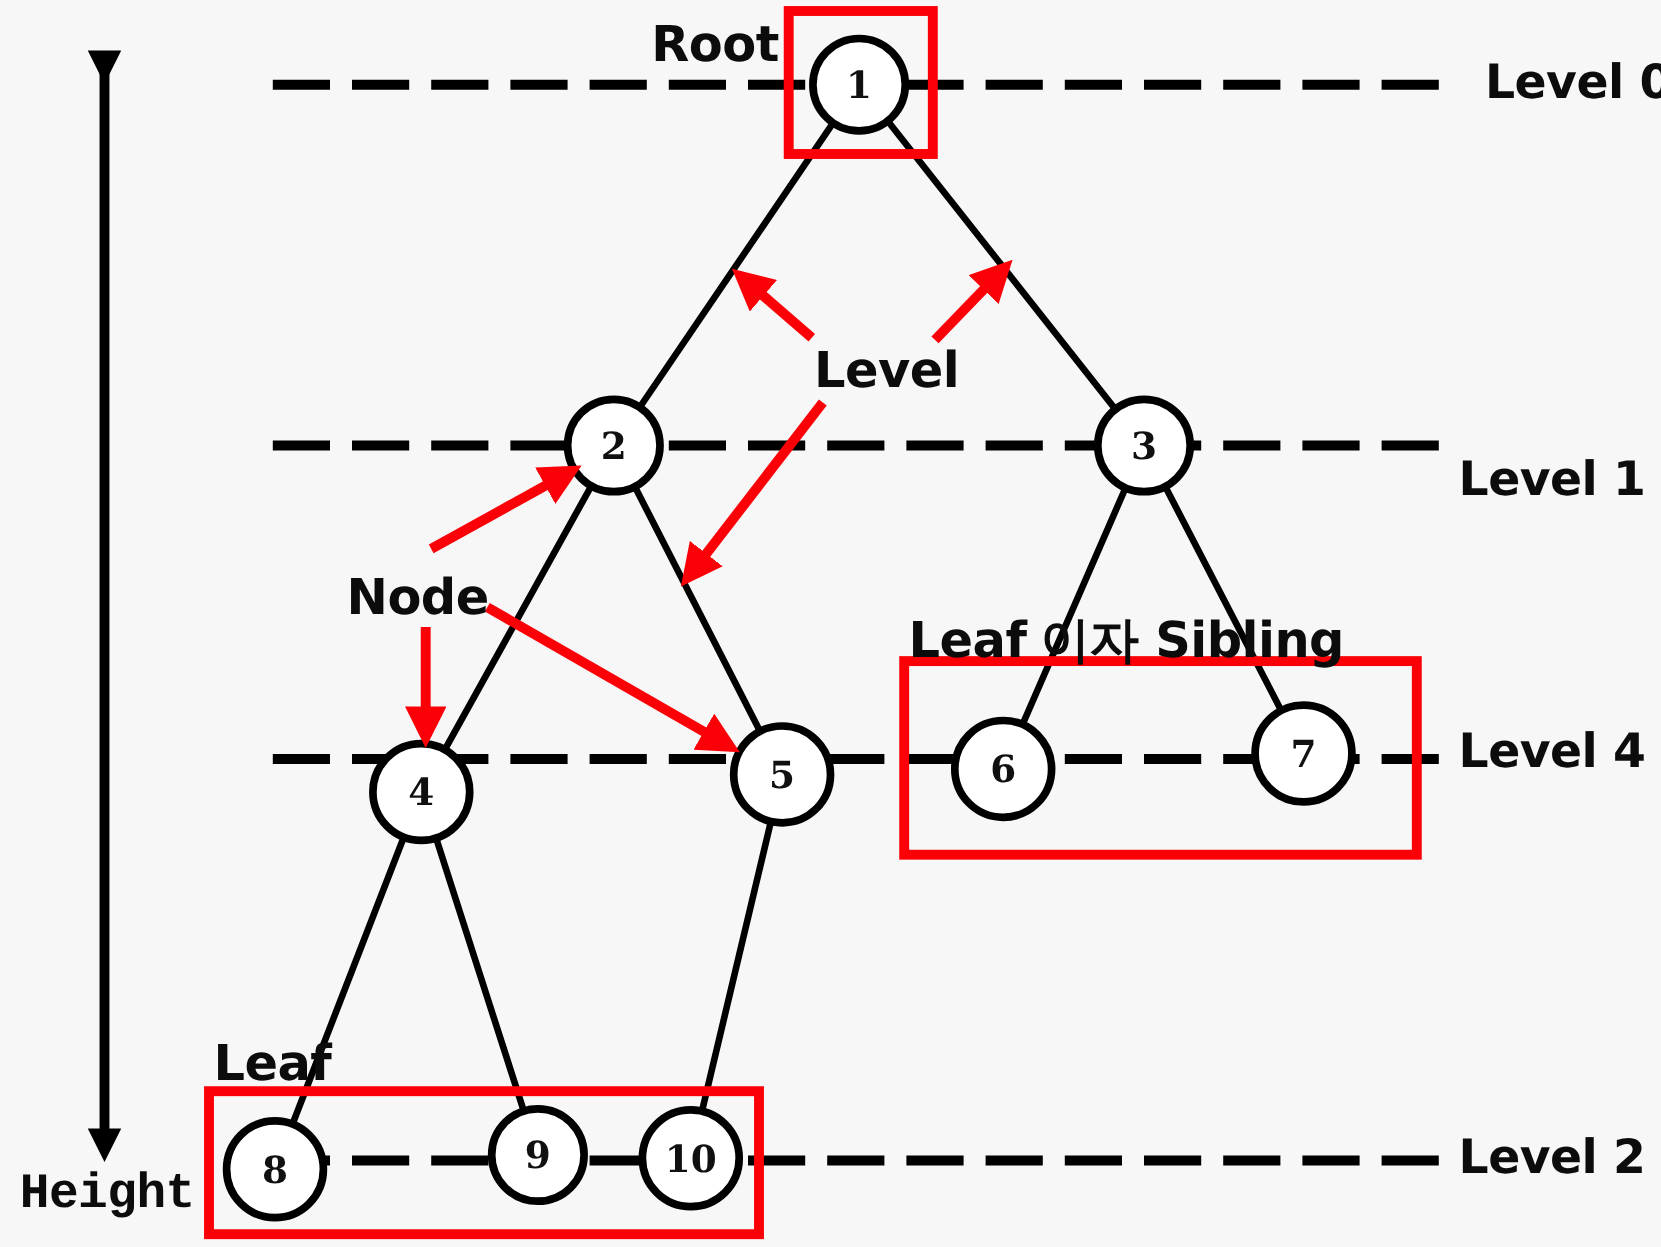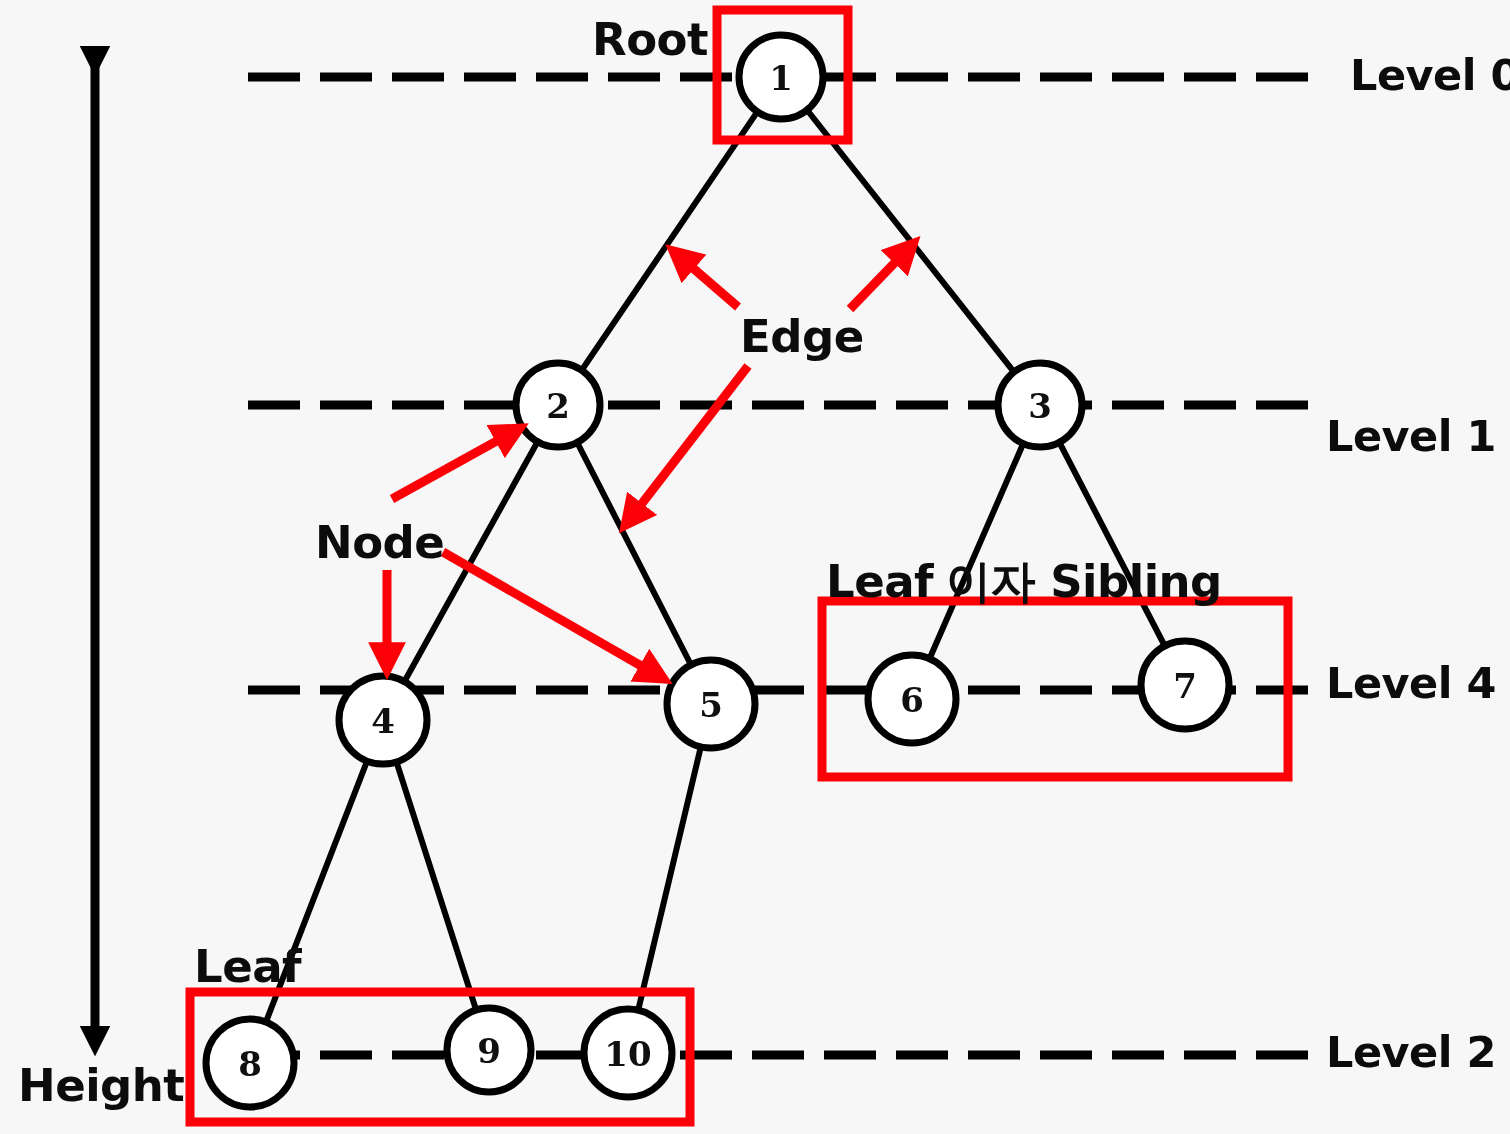--- a/index.html
+++ b/index.html
@@ -190,26 +190,26 @@
 
   <div id="level-labels">
       <div class="ann-text level-text" style="left: 1350px; top: 54px;">Level 0</div>
       <div class="ann-text level-text" style="left: 1326px; top: 383px; margin-top: 32px;">Level 1</div>
       <div class="ann-text level-text" style="left: 1326px; top: 662px;">Level 4</div>
       <div class="ann-text level-text" style="left: 1326px; top: 1031px;">Level 2</div>
     </div>
 
   <div class="ann-text big-text" style="left:592px; top:17px;">Root</div>
 
-  <div class="ann-text big-text" style="left:740px; top:314px;">Edge</div>
+  <div class="ann-text big-text" style="left:740px; top:314px;">Level</div>
 
   <div class="ann-text big-text" style="left:315px; top:520px;">Node</div>
 
   <div class="ann-text big-text" style="left:194px; top:944px;">Leaf</div>
 
   <div class="overlap-wrap" style="left:826px; top:559px; width:420px; height:52px;">
     <span class="ov-b" style="left:0px;">Leaf</span>
     <span class="ov-b" style="left:120px;">이자 Sibling</span>
   </div>
 
-  <div class="ann-text big-text" style="left:18px; top:1063px;">Height</div>
+  <div class="ann-text big-text" style="left:18px; top:1063px;font-family:Liberation Mono, monospace;">Height</div>
 
 </div>
 
 </body></html>

